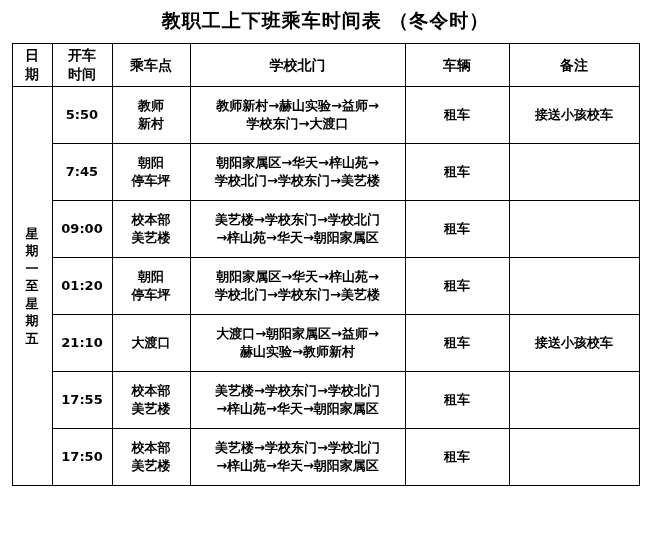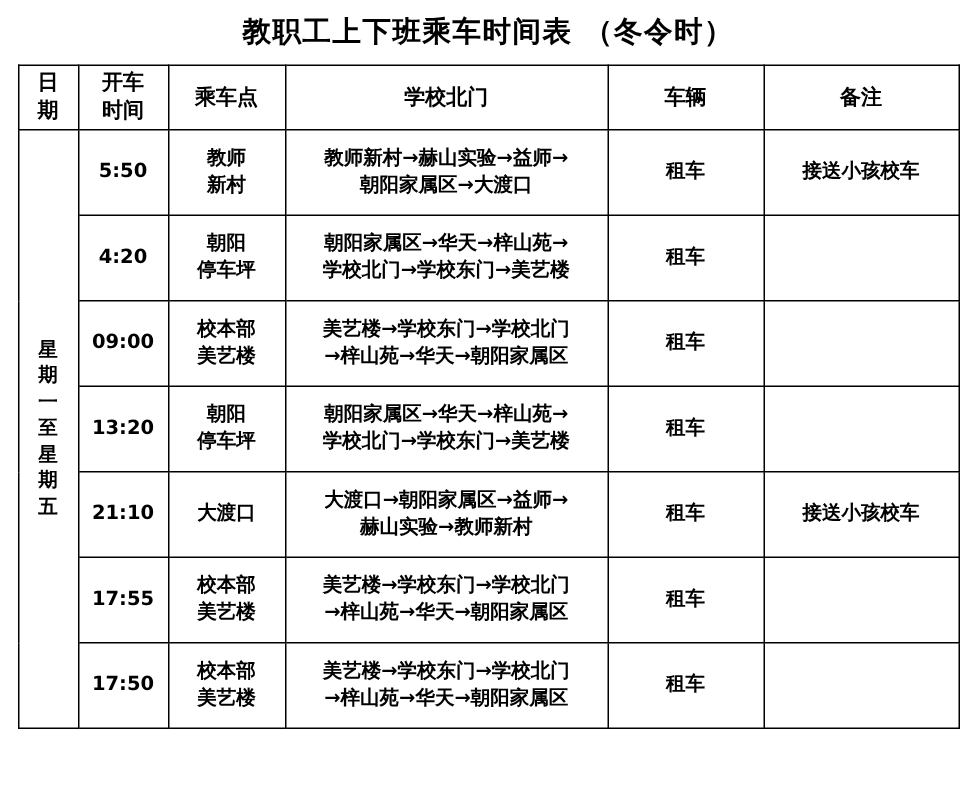--- a/index.html
+++ b/index.html
@@ -129,28 +129,28 @@
           <span>期</span>
           <span>五</span>
         </td>
         <td class="time-cell">5:50</td>
         <td class="stop-cell">
           <span>教师</span><br>
           <span>新村</span>
         </td>
         <td class="route-cell">
           <span>教师新村→赫山实验→益师→</span><br>
-          <span>朝阳家属区→大渡口</span>
+          <span>学校东门→大渡口</span>
         </td>
         <td class="vehicle-cell">租车</td>
         <td class="remark-cell">接送小孩校车</td>
       </tr>
 
       <tr class="row-cell">
-        <td class="time-cell">4:20</td>
+        <td class="time-cell">7:45</td>
         <td class="stop-cell">
           <span>朝阳</span><br>
           <span>停车坪</span>
         </td>
         <td class="route-cell">
           <span>朝阳家属区→华天→梓山苑→</span><br>
           <span>学校北门→学校东门→美艺楼</span>
         </td>
         <td class="vehicle-cell">租车</td>
         <td class="remark-cell"></td>
@@ -164,21 +164,21 @@
         </td>
         <td class="route-cell">
           <span>美艺楼→学校东门→学校北门</span><br>
           <span>→梓山苑→华天→朝阳家属区</span>
         </td>
         <td class="vehicle-cell">租车</td>
         <td class="remark-cell"></td>
       </tr>
 
       <tr class="row-cell">
-        <td class="time-cell">13:20</td>
+        <td class="time-cell">01:20</td>
         <td class="stop-cell">
           <span>朝阳</span><br>
           <span>停车坪</span>
         </td>
         <td class="route-cell">
           <span>朝阳家属区→华天→梓山苑→</span><br>
           <span>学校北门→学校东门→美艺楼</span>
         </td>
         <td class="vehicle-cell">租车</td>
         <td class="remark-cell"></td>

